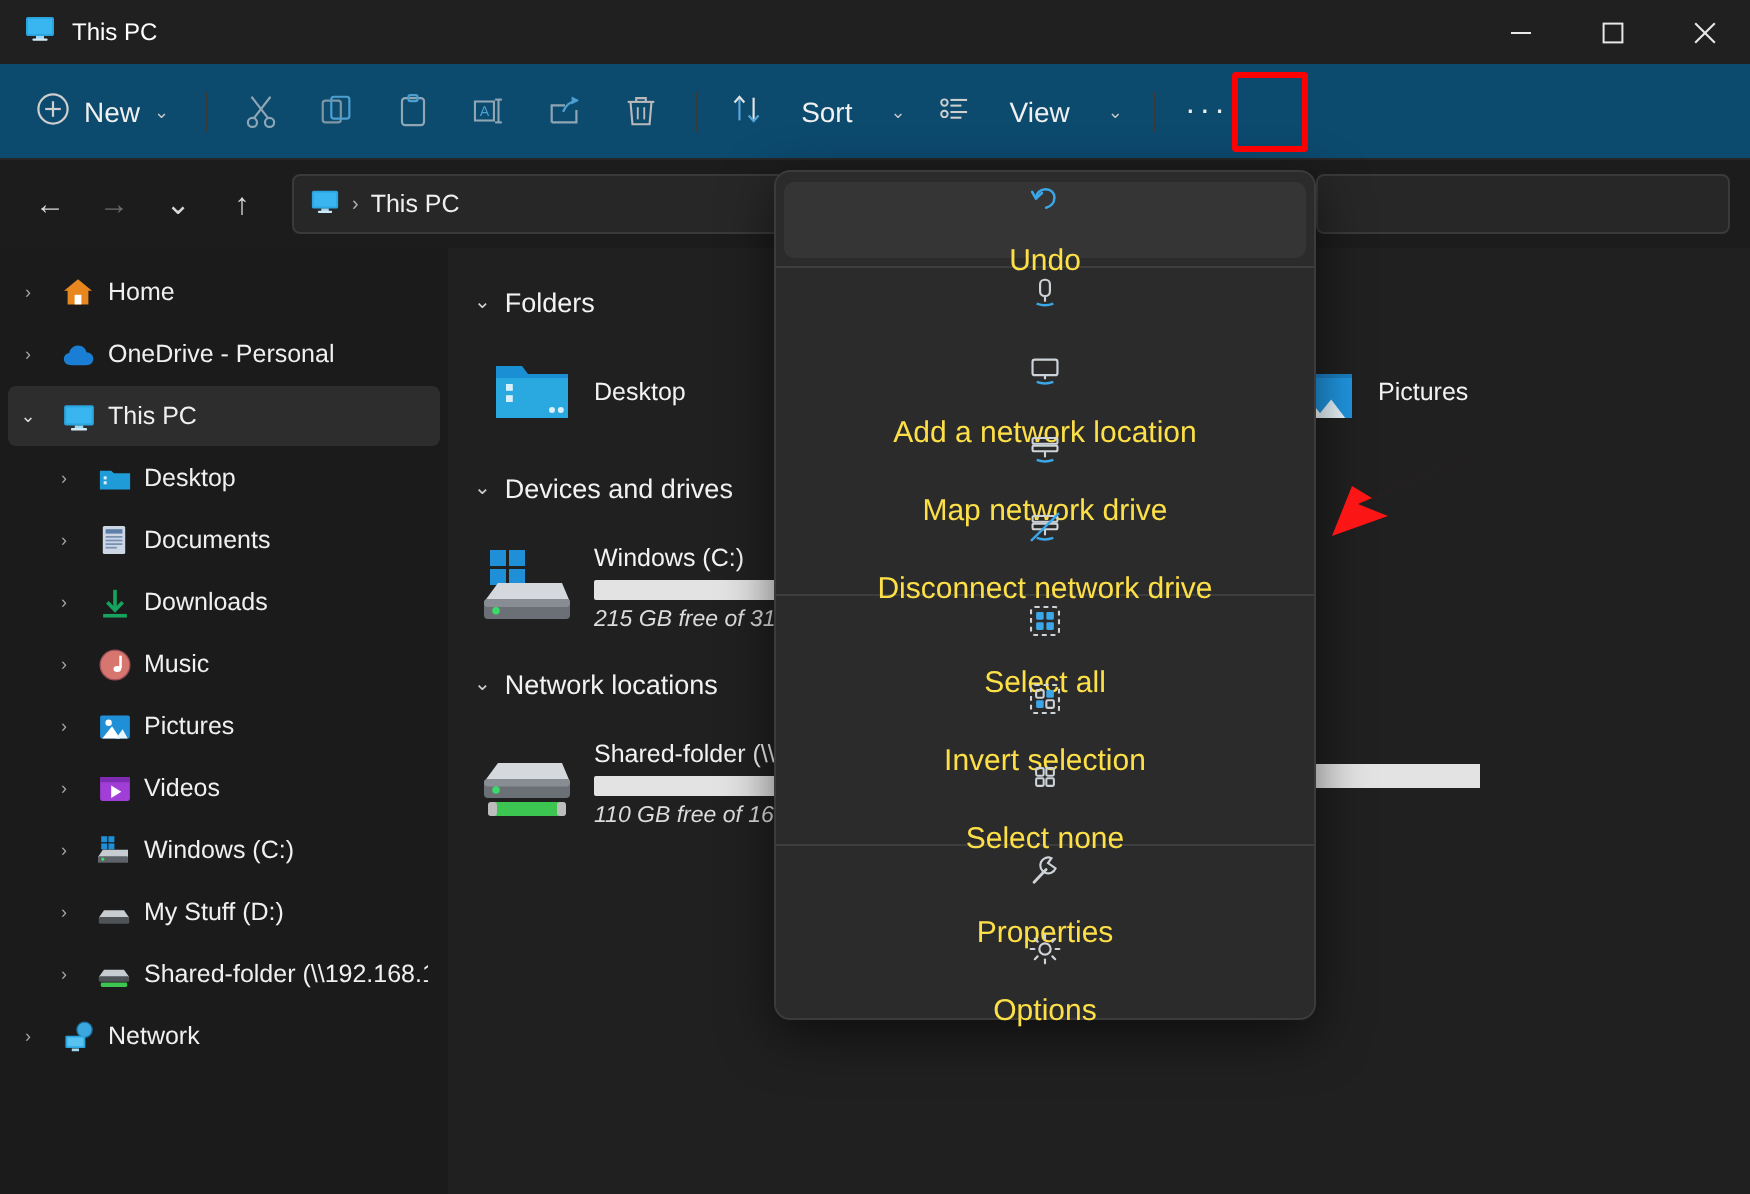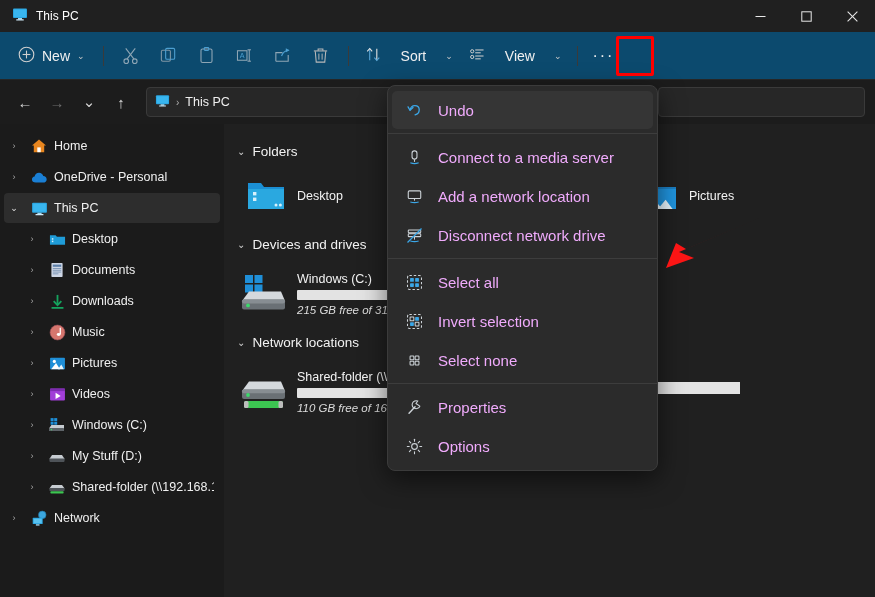--- a/index.html
+++ b/index.html
@@ -124,22 +124,22 @@
 
   
   .ctx {
     position: absolute; left: 387px; top: 85px; width: 271px;
     background: #2b2b2b; border: 1px solid #3b3b3b; border-radius: 8px;
     box-shadow: 0 8px 26px rgba(0,0,0,0.55);
     padding: 4px 0 4px 0; z-index: 50;
   }
   .ctx-item {
     display: flex; align-items: center; height: 38px; gap: 14px;
-    padding: 0 12px 0 12px; font-size: 15px; color: #f0abfc;
-    margin: 1px 4px; border-radius: 5px;
+    padding: 0 12px 0 12px; font-size: 15px; color: #fde047;
+    margin: 1px 4px; border-radius: 5px; flex-direction: column;
   }
   .ctx-item.hovered { background: #353535; }
   .ctx-ico { width: 20px; min-width: 20px; display: flex; align-items: center; justify-content: center; }
   .ctx-div { height: 1px; background: #3d3d3d; margin: 4px 0; }
 
   
   .arrow { position: absolute; left: 645px; top: 212px; z-index: 55; pointer-events: none; }
 
   
   .ghost-bar { position: absolute; left: 658px; top: 382px; width: 82px; height: 12px; background: #e3e3e3; }
@@ -592,34 +592,44 @@
     <div class="ctx-div"></div>
 
     <div class="ctx-item">
       <span class="ctx-ico">
         <svg width="17" height="17" viewBox="0 0 18 18">
           <rect x="6.4" y="2" width="5.2" height="8.6" rx="2.4" fill="none" stroke="#cdd3d8" stroke-width="1.15"></rect>
           <line x1="9" y1="10.8" x2="9" y2="13.6" stroke="#cdd3d8" stroke-width="1.15"></line>
           <path d="M4.6 14.6 Q9 16.4 13.4 14.6" fill="none" stroke="#3ba7e8" stroke-width="1.3"></path>
         </svg>
       </span>
-      <span>Connect to a media server</span>
     </div>
 
     <div class="ctx-item">
       <span class="ctx-ico">
         <svg width="17" height="17" viewBox="0 0 18 18">
           <rect x="2.4" y="3" width="13.2" height="8.2" rx="1.2" fill="none" stroke="#cdd3d8" stroke-width="1.15"></rect>
           <line x1="9" y1="11.2" x2="9" y2="13.4" stroke="#cdd3d8" stroke-width="1.15"></line>
           <path d="M4.6 14.8 Q9 16.4 13.4 14.8" fill="none" stroke="#3ba7e8" stroke-width="1.3"></path>
         </svg>
       </span>
       <span>Add a network location</span>
     </div>
 
+    <div class="ctx-item">
+      <span class="ctx-ico">
+        <svg width="17" height="17" viewBox="0 0 18 18">
+          <rect x="2.4" y="3.2" width="13.2" height="3" rx="0.8" fill="none" stroke="#cdd3d8" stroke-width="1.1"></rect>
+          <rect x="2.4" y="7.2" width="13.2" height="3" rx="0.8" fill="none" stroke="#cdd3d8" stroke-width="1.1"></rect>
+          <line x1="9" y1="10.4" x2="9" y2="13.4" stroke="#cdd3d8" stroke-width="1.1"></line>
+          <path d="M4.6 14.8 Q9 16.4 13.4 14.8" fill="none" stroke="#3ba7e8" stroke-width="1.3"></path>
+        </svg>
+      </span>
+      <span>Map network drive</span>
+    </div>
 
     <div class="ctx-item">
       <span class="ctx-ico">
         <svg width="17" height="17" viewBox="0 0 18 18">
           <rect x="2.4" y="3.2" width="13.2" height="3" rx="0.8" fill="none" stroke="#cdd3d8" stroke-width="1.1"></rect>
           <rect x="2.4" y="7.2" width="13.2" height="3" rx="0.8" fill="none" stroke="#cdd3d8" stroke-width="1.1"></rect>
           <line x1="9" y1="10.4" x2="9" y2="13.4" stroke="#cdd3d8" stroke-width="1.1"></line>
           <path d="M4.6 14.8 Q9 16.4 13.4 14.8" fill="none" stroke="#3ba7e8" stroke-width="1.3"></path>
           <line x1="1.6" y1="16.4" x2="16.4" y2="1.6" stroke="#3ba7e8" stroke-width="1.3"></line>
         </svg>

